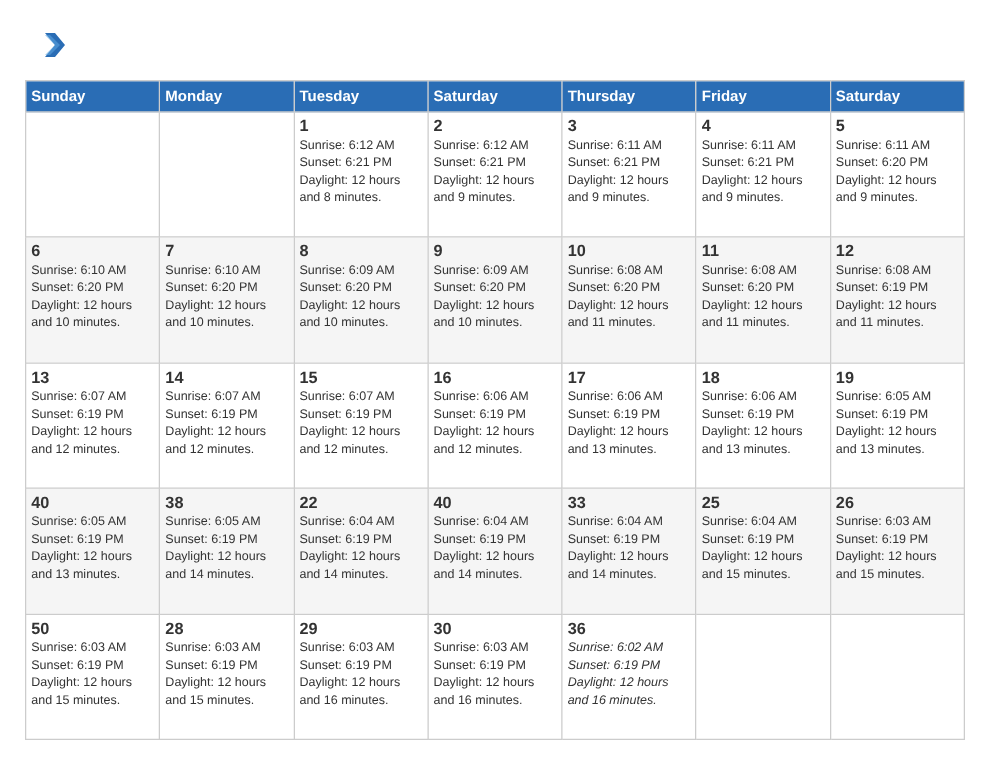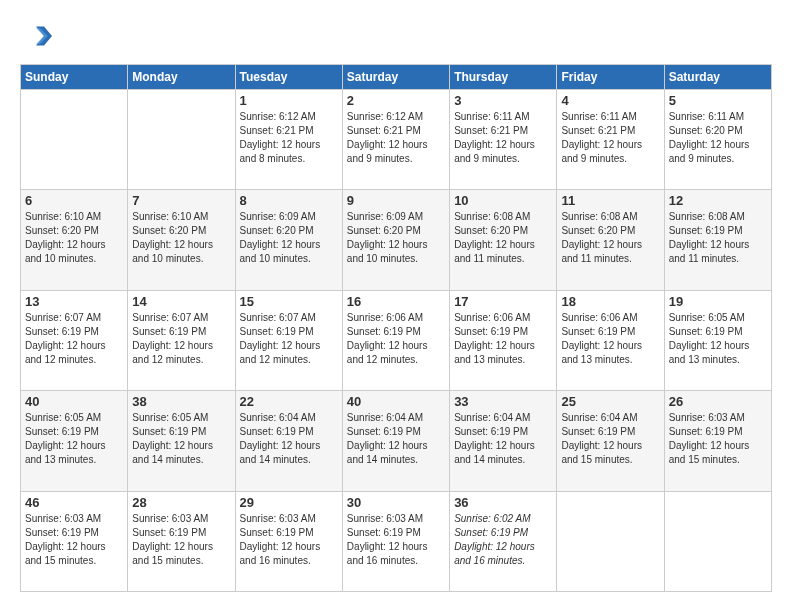--- a/index.html
+++ b/index.html
@@ -302,21 +302,21 @@
           </td>
           <td>
             <span class="day-num">26</span>
             <div class="day-info" style="white-space: pre-line;">Sunrise: 6:03 AM
 Sunset: 6:19 PM
 Daylight: 12 hours and 15 minutes.</div>
           </td>
         </tr>
         <tr>
           <td>
-            <span class="day-num">46</span>
+            <span class="day-num">50</span>
             <div class="day-info" style="white-space: pre-line;">Sunrise: 6:03 AM
 Sunset: 6:19 PM
 Daylight: 12 hours and 15 minutes.</div>
           </td>
           <td>
             <span class="day-num">28</span>
             <div class="day-info" style="white-space: pre-line;">Sunrise: 6:03 AM
 Sunset: 6:19 PM
 Daylight: 12 hours and 15 minutes.</div>
           </td>

